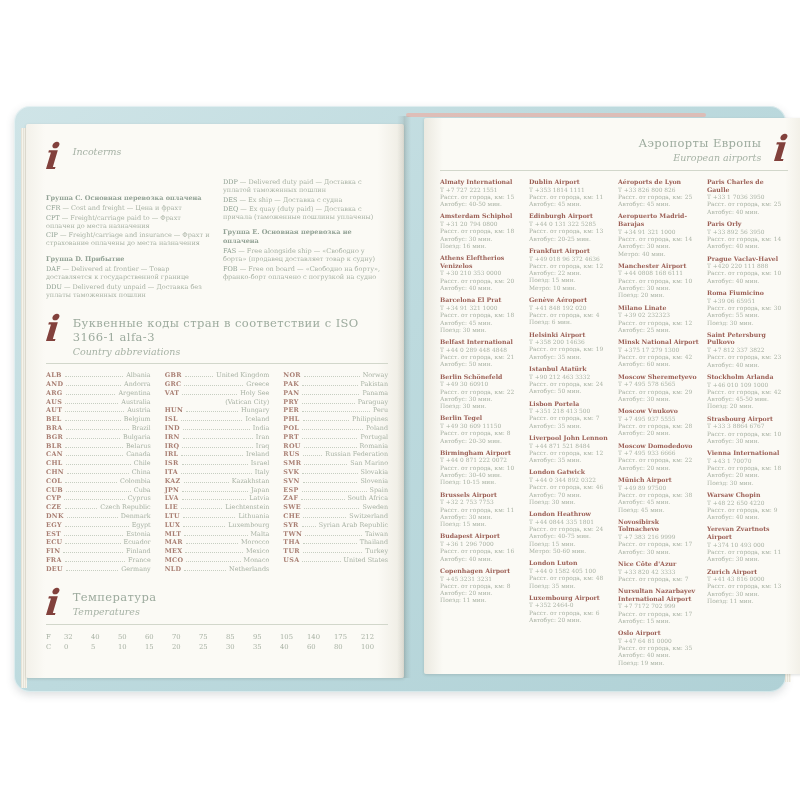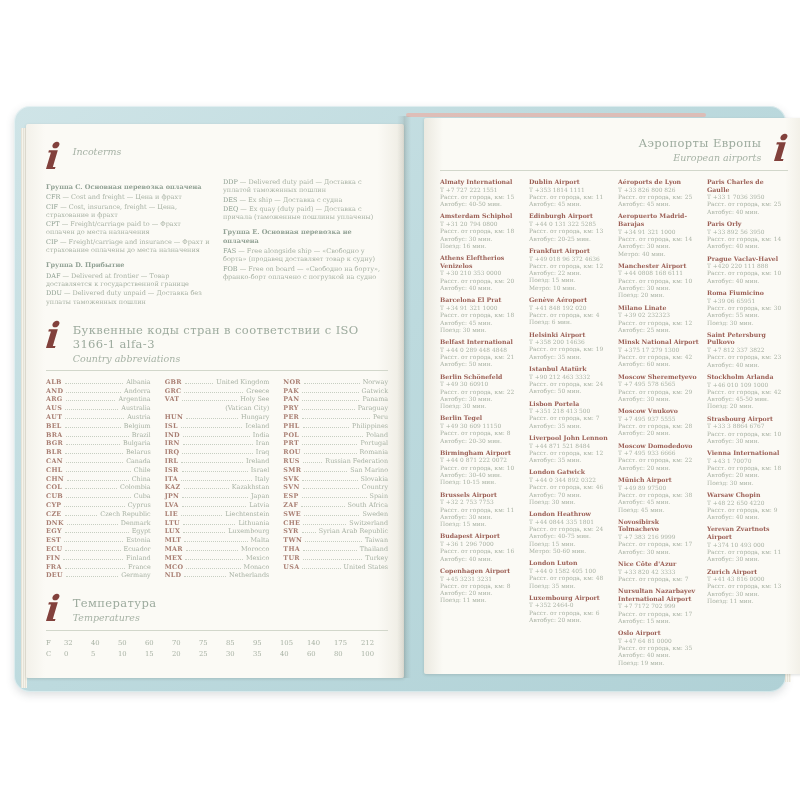--- a/index.html
+++ b/index.html
@@ -56,21 +56,21 @@
   .sec-title{font-size:11.5px;letter-spacing:.4px;color:#9dab9e;}
   .sec-sub{font-size:9.5px;font-style:italic;color:#a6b2a5;margin-top:2px;}
   .right-head{justify-content:flex-end;}
   .right-head .head-text{text-align:right;}
   .rule{border-top:1px solid #d2d7cb;margin:5px 0 7px 0;}
 
   
   .two-col{display:flex;gap:12px;font-size:6.5px;line-height:8.3px;color:#a7b1a3;margin-top:4px;}
   .inc-col{flex:1;min-width:0;}
   .inc-group{font-weight:bold;color:#92a295;margin:7px 0 2px 0;}
-  .inc-col > .inc-group:first-child{margin-top:5px;}
+  .inc-col > .inc-group:first-child{margin-top:16px;}
   .inc-term{margin-bottom:1px;}
   .inc-code{font-weight:normal;color:#8fa092;}
 
   
   .cc-wrap{display:flex;gap:14px;margin-top:4px;}
   .cc-col{flex:1;min-width:0;font-size:6.4px;line-height:8.8px;}
   .cc-row{display:flex;align-items:baseline;}
   .cc-code{font-weight:bold;color:#a87e72;letter-spacing:.3px;}
   .cc-dots{flex:1;border-bottom:1px dotted #c7cec1;margin:0 3px 2px 3px;}
   .cc-spacer{flex:1;}
@@ -106,21 +106,20 @@
           <header class="sec-head">
             <span class="i-glyph">i</span>
             <div class="head-text">
               <div class="sec-sub">Incoterms</div>
             </div>
           </header>
           <div class="two-col" id="incoterms-columns">
               <div class="inc-col">
                 <div class="inc-group">Группа C. Основная перевозка оплачена</div>
                 <div class="inc-term"><span class="inc-code">CFR</span> — Cost and freight — Цена и фрахт</div>
-                <div class="inc-term"><span class="inc-code">CIF</span> — Cost, insurance, freight — Цена, страхование и фрахт</div>
                 <div class="inc-term"><span class="inc-code">CPT</span> — Freight/carriage paid to — Фрахт оплачен до места назначения</div>
                 <div class="inc-term"><span class="inc-code">CIP</span> — Freight/carriage and insurance — Фрахт и страхование оплачены до места назначения</div>
                 <div class="inc-group">Группа D. Прибытие</div>
                 <div class="inc-term"><span class="inc-code">DAF</span> — Delivered at frontier — Товар доставляется к государственной границе</div>
                 <div class="inc-term"><span class="inc-code">DDU</span> — Delivered duty unpaid — Доставка без уплаты таможенных пошлин</div>
               </div>
               <div class="inc-col">
                 <div class="inc-term"><span class="inc-code">DDP</span> — Delivered duty paid — Доставка с уплатой таможенных пошлин</div>
                 <div class="inc-term"><span class="inc-code">DES</span> — Ex ship — Доставка с судна</div>
                 <div class="inc-term"><span class="inc-code">DEQ</span> — Ex quay (duty paid) — Доставка с причала (таможенные пошлины уплачены)</div>
@@ -376,21 +375,21 @@
               </div>
               <div class="cc-col">
                 <div class="cc-row">
                   <span class="cc-code">NOR</span>
                   <span class="cc-dots"></span>
                   <span class="cc-name">Norway</span>
                 </div>
                 <div class="cc-row">
                   <span class="cc-code">PAK</span>
                   <span class="cc-dots"></span>
-                  <span class="cc-name">Gatwick</span>
+                  <span class="cc-name">Pakistan</span>
                 </div>
                 <div class="cc-row">
                   <span class="cc-code">PAN</span>
                   <span class="cc-dots"></span>
                   <span class="cc-name">Panama</span>
                 </div>
                 <div class="cc-row">
                   <span class="cc-code">PRY</span>
                   <span class="cc-dots"></span>
                   <span class="cc-name">Paraguay</span>
@@ -431,21 +430,21 @@
                   <span class="cc-name">San Marino</span>
                 </div>
                 <div class="cc-row">
                   <span class="cc-code">SVK</span>
                   <span class="cc-dots"></span>
                   <span class="cc-name">Slovakia</span>
                 </div>
                 <div class="cc-row">
                   <span class="cc-code">SVN</span>
                   <span class="cc-dots"></span>
-                  <span class="cc-name">Country</span>
+                  <span class="cc-name">Slovenia</span>
                 </div>
                 <div class="cc-row">
                   <span class="cc-code">ESP</span>
                   <span class="cc-dots"></span>
                   <span class="cc-name">Spain</span>
                 </div>
                 <div class="cc-row">
                   <span class="cc-code">ZAF</span>
                   <span class="cc-dots"></span>
                   <span class="cc-name">South Africa</span>

